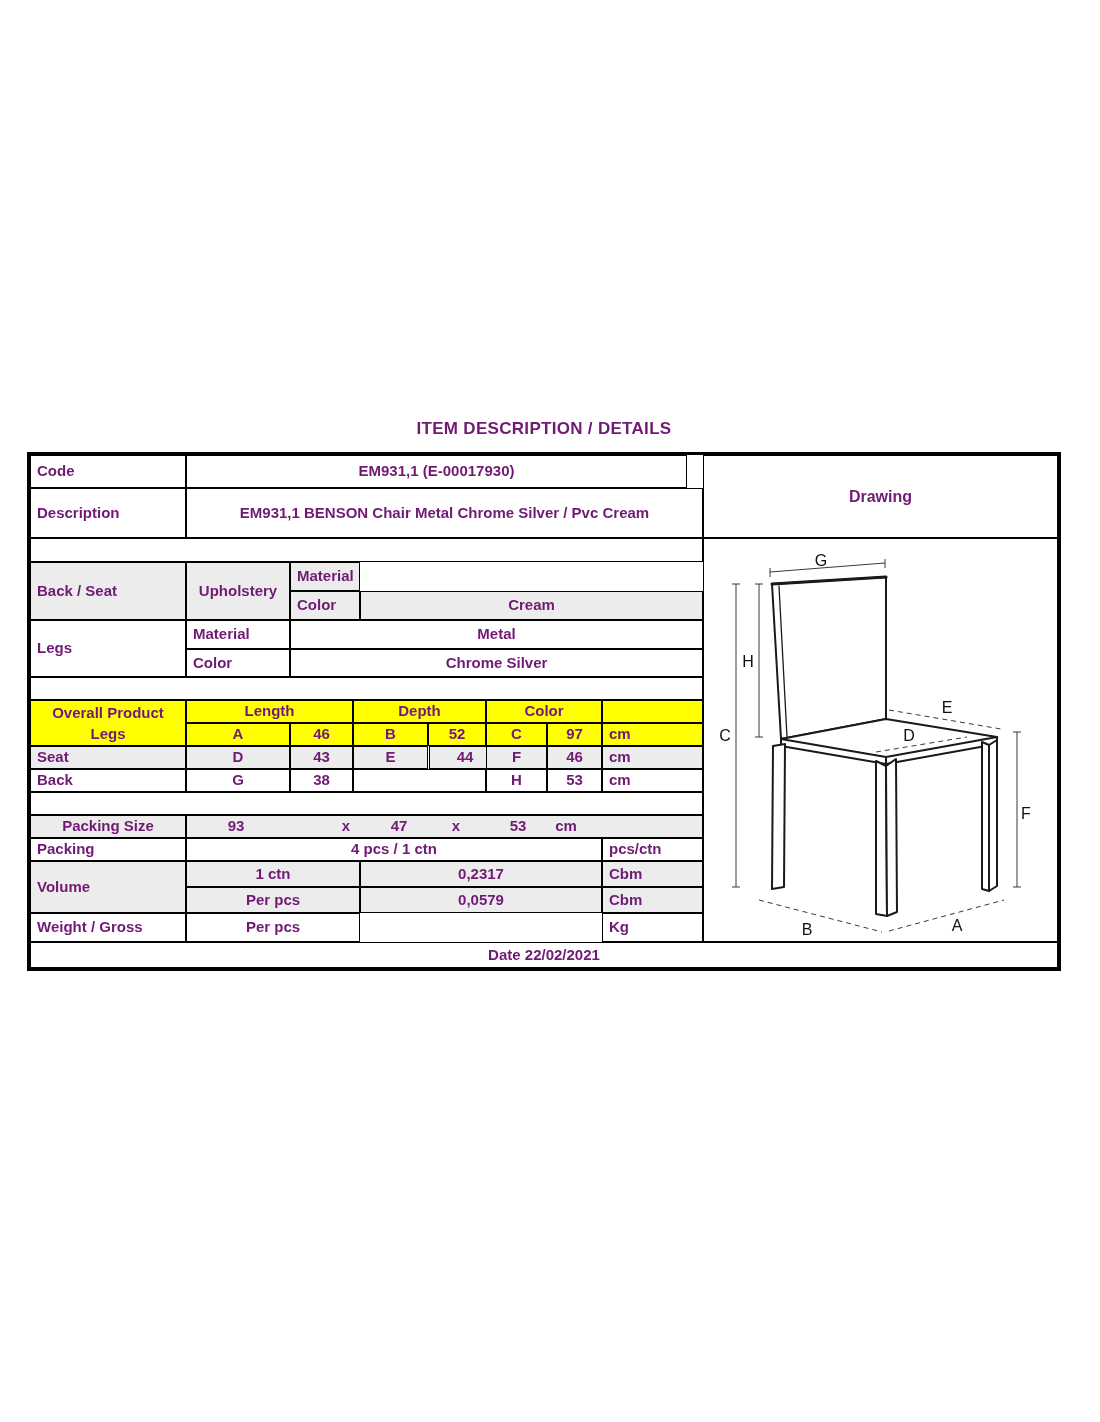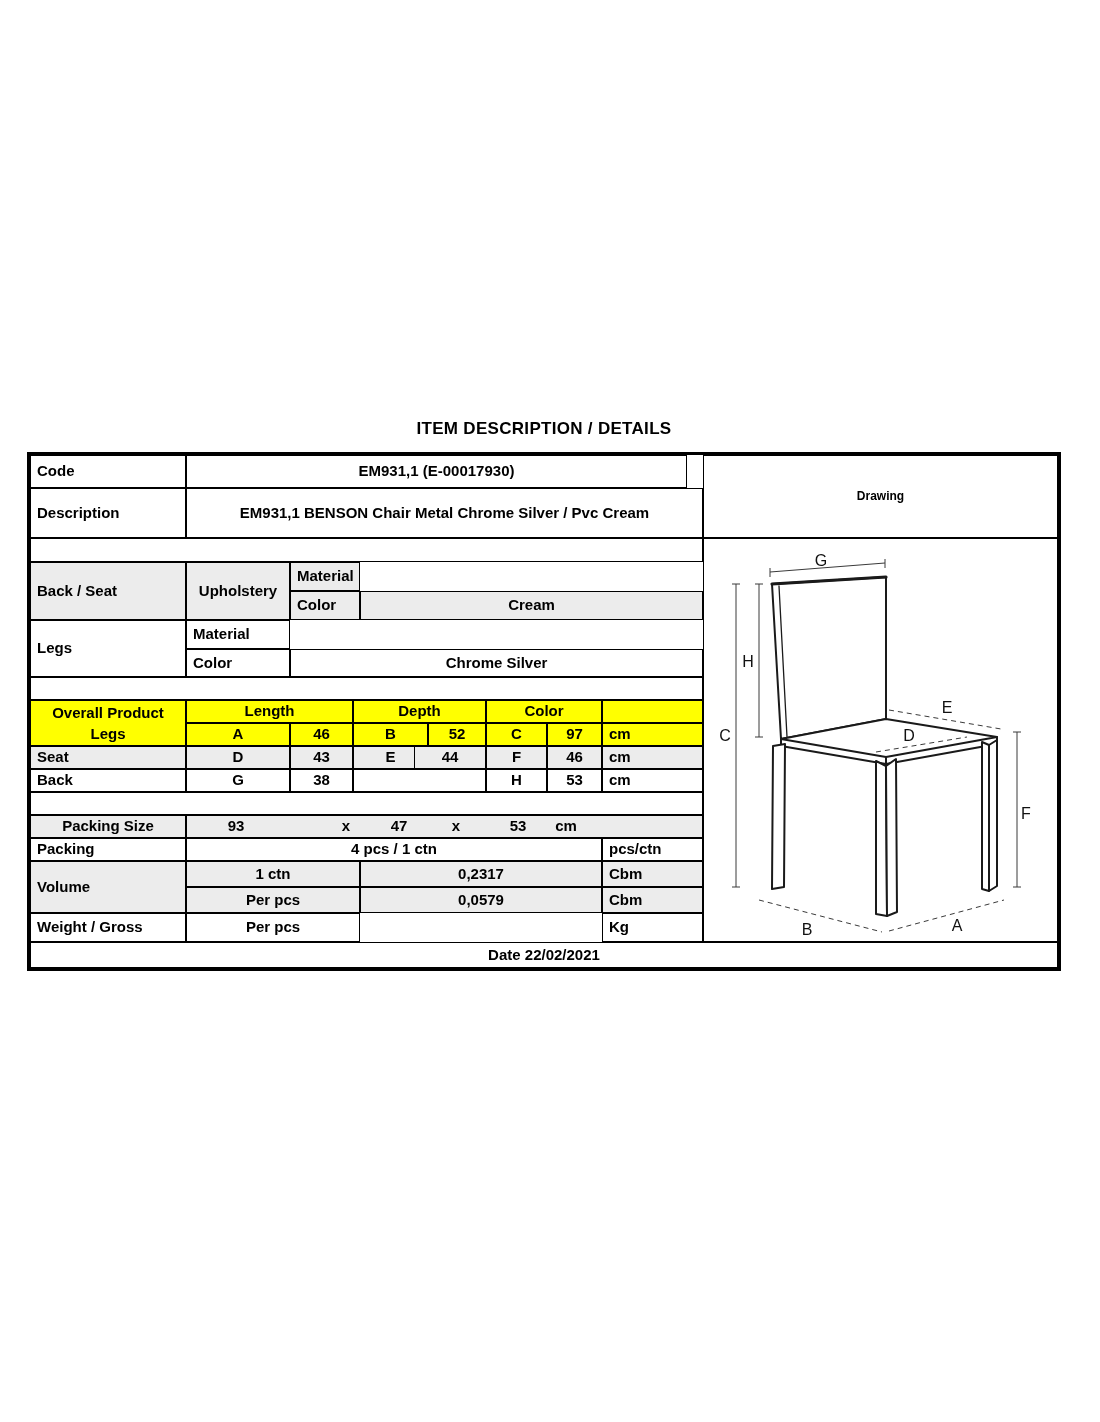--- a/index.html
+++ b/index.html
@@ -1,17 +1,17 @@
 <!DOCTYPE html>
 <html><head>
 <meta charset="utf-8">
 <style>
   html,body{margin:0;padding:0;background:#ffffff;}
   #sheet{position:relative;width:1100px;height:1422px;background:#fff;
-         font-family:"Liberation Sans","DejaVu Sans",sans-serif;color:#000000;}
+         font-family:"Liberation Sans","DejaVu Sans",sans-serif;color:#701a75;}
   .c{position:absolute;box-sizing:border-box;border:1px solid #000;background:#fff;
      display:flex;align-items:center;justify-content:center;
      font-weight:bold;font-size:15px;line-height:1.1;white-space:nowrap;overflow:visible;}
   .l{justify-content:flex-start;padding-left:6px;}
   .sh{background:#ECECEC;}
   .yw{background:#FFFF00;}
   .sp{background:#fff;}
   .two{flex-direction:column;line-height:21px;}
   #title{position:absolute;left:30px;top:419px;width:1028px;text-align:center;
          font-weight:bold;font-size:17px;letter-spacing:.3px;}
@@ -36,20 +36,21 @@
   <div class="c sp" style="left:30px;top:538px;width:673px;height:24px"></div>
 
   <div class="c l sh" style="left:30px;top:562px;width:156px;height:58px">Back / Seat</div>
   <div class="c sh" style="left:186px;top:562px;width:104px;height:58px">Upholstery</div>
   <div class="c l sh" style="left:290px;top:562px;width:70px;height:29px">Material</div>
   <div class="c l sh" style="left:290px;top:591px;width:70px;height:29px">Color</div>
   <div class="c l" style="left:30px;top:620px;width:156px;height:57px">Legs</div>
 
   <div class="c sh" style="left:360px;top:591px;width:343px;height:29px">Cream</div>
   <div class="c l" style="left:186px;top:620px;width:104px;height:29px">Material</div>
+  <div class="c" style="left:290px;top:620px;width:413px;height:29px">Metal</div>
   <div class="c l" style="left:186px;top:649px;width:104px;height:28px">Color</div>
   <div class="c" style="left:290px;top:649px;width:413px;height:28px">Chrome Silver</div>
 
   <div class="c sp" style="left:30px;top:677px;width:673px;height:23px"></div>
 
   <div class="c yw two" style="left:30px;top:700px;width:156px;height:46px">
     <span>Overall Product</span>
     <span>Legs</span>
   </div>
   <div class="c yw" style="left:186px;top:700px;width:167px;height:23px">Length</div>
@@ -62,21 +63,21 @@
   <div class="c yw" style="left:353px;top:723px;width:75px;height:23px">B</div>
   <div class="c yw" style="left:428px;top:723px;width:58px;height:23px">52</div>
   <div class="c yw" style="left:486px;top:723px;width:61px;height:23px">C</div>
   <div class="c yw" style="left:547px;top:723px;width:55px;height:23px">97</div>
   <div class="c yw l" style="left:602px;top:723px;width:101px;height:23px">cm</div>
 
   <div class="c l sh" style="left:30px;top:746px;width:156px;height:23px">Seat</div>
   <div class="c sh" style="left:186px;top:746px;width:104px;height:23px">D</div>
   <div class="c sh" style="left:290px;top:746px;width:63px;height:23px">43</div>
   <div class="c sh" style="left:353px;top:746px;width:75px;height:23px">E</div>
-  <div class="c sh" style="left:414px;top:746px;width:72px;height:23px">44</div>
+  <div class="c sh" style="left:429px;top:746px;width:72px;height:23px">44</div>
   <div class="c sh" style="left:486px;top:746px;width:61px;height:23px">F</div>
   <div class="c sh" style="left:547px;top:746px;width:55px;height:23px">46</div>
   <div class="c sh l" style="left:602px;top:746px;width:101px;height:23px">cm</div>
 
   <div class="c l" style="left:30px;top:769px;width:156px;height:23px">Back</div>
   <div class="c" style="left:186px;top:769px;width:104px;height:23px">G</div>
   <div class="c" style="left:290px;top:769px;width:63px;height:23px">38</div>
   <div class="c" style="left:353px;top:769px;width:133px;height:23px"></div>
   <div class="c" style="left:486px;top:769px;width:61px;height:23px">H</div>
   <div class="c" style="left:547px;top:769px;width:55px;height:23px">53</div>
@@ -106,21 +107,21 @@
   <div class="c sh" style="left:360px;top:887px;width:242px;height:26px">0,0579</div>
   <div class="c sh l" style="left:602px;top:887px;width:101px;height:26px">Cbm</div>
 
   <div class="c l" style="left:30px;top:913px;width:156px;height:29px">Weight / Gross</div>
   <div class="c" style="left:186px;top:913px;width:174px;height:29px">Per pcs</div>
   <div class="c" style="left:360px;top:945px;width:242px;height:24px">7,5000</div>
   <div class="c l" style="left:602px;top:913px;width:101px;height:29px">Kg</div>
 
   <div class="c" style="left:30px;top:942px;width:1028px;height:26px">Date 22/02/2021</div>
 
-  <div class="c" style="left:703px;top:455px;width:355px;height:83px;font-size:12px">Drawing</div>
+  <div class="c" style="left:703px;top:455px;width:355px;height:83px;font-size:16px">Drawing</div>
   <div class="c" id="drawbody" style="left:703px;top:538px;width:355px;height:404px">
     <svg width="353" height="402" viewBox="0 0 353 402">
 
       <g stroke="#1a1a1a" fill="none" stroke-width="2" stroke-linejoin="round" stroke-linecap="round">
         <polygon points="68,45 182,38 182,180 77,200" fill="#ffffff"></polygon>
         <line x1="75" y1="47" x2="83" y2="198" stroke-width="1.3"></line>
         <line x1="68" y1="45" x2="182" y2="38" stroke-width="3.2"></line>
         <polygon points="77,200 182,180 293,198 182,218" fill="#ffffff"></polygon>
         <polyline points="77,207 182,225 293,205"></polyline>
         <line x1="77" y1="200" x2="77" y2="207"></line>

